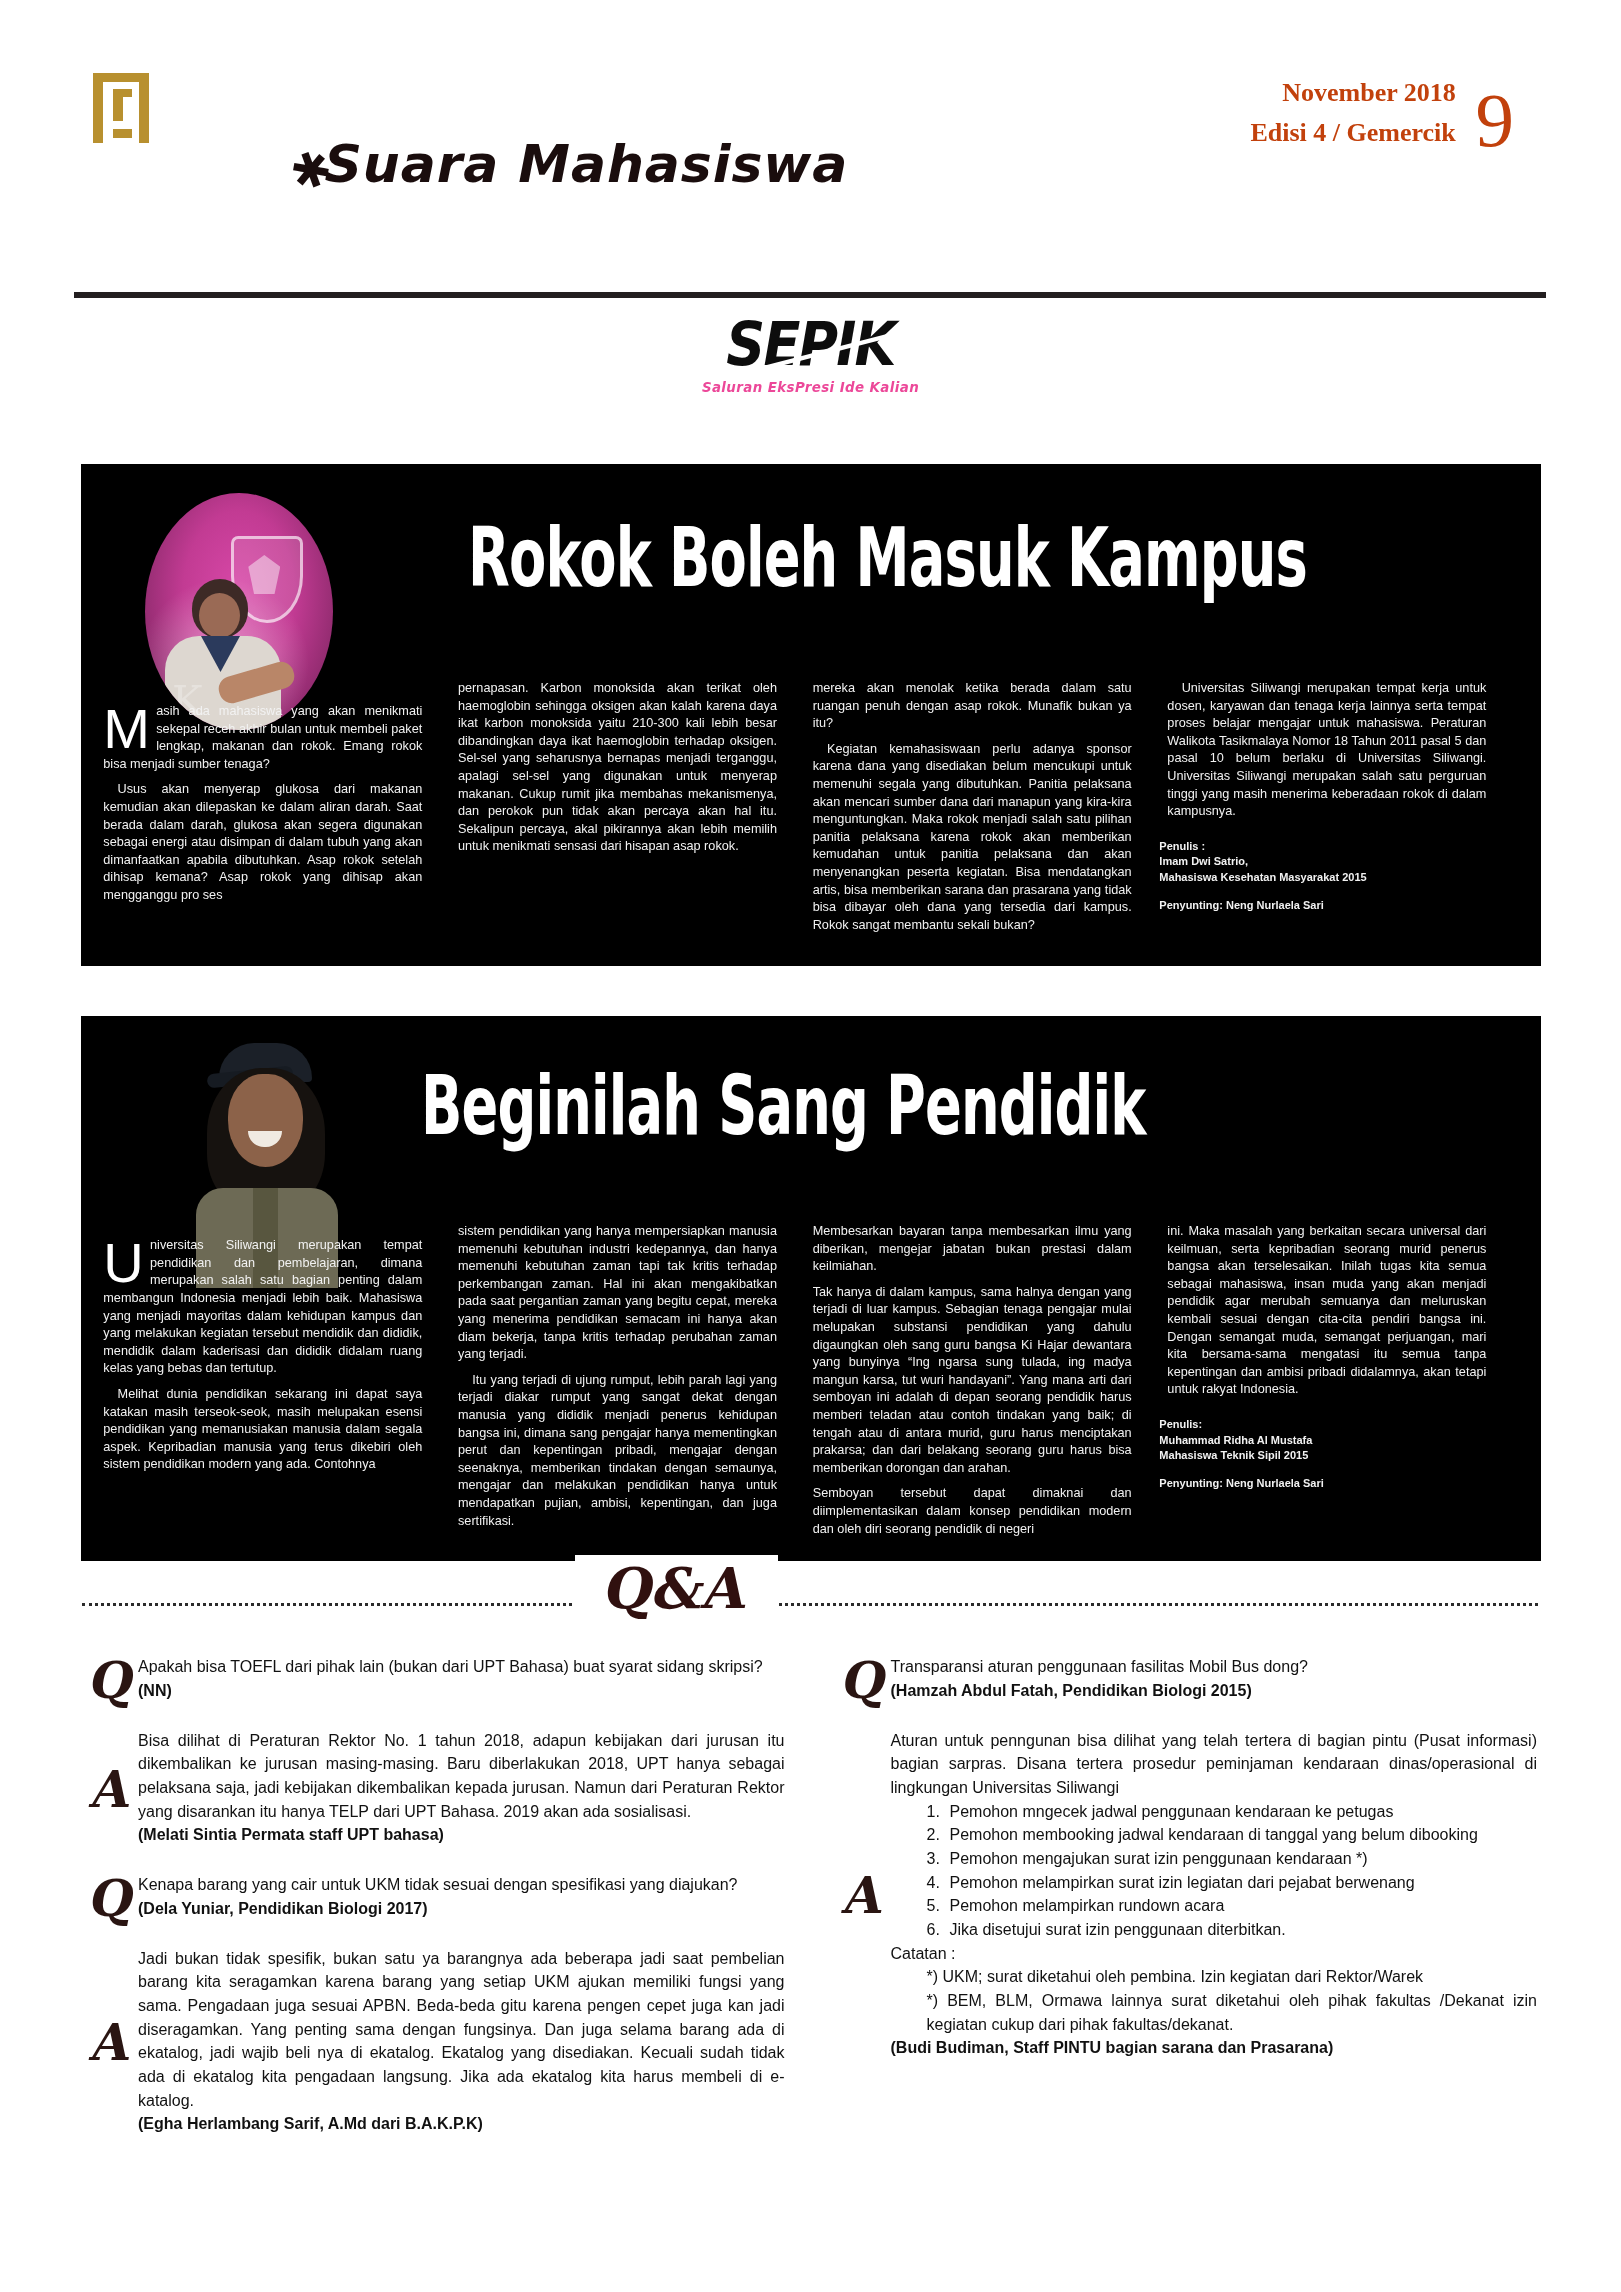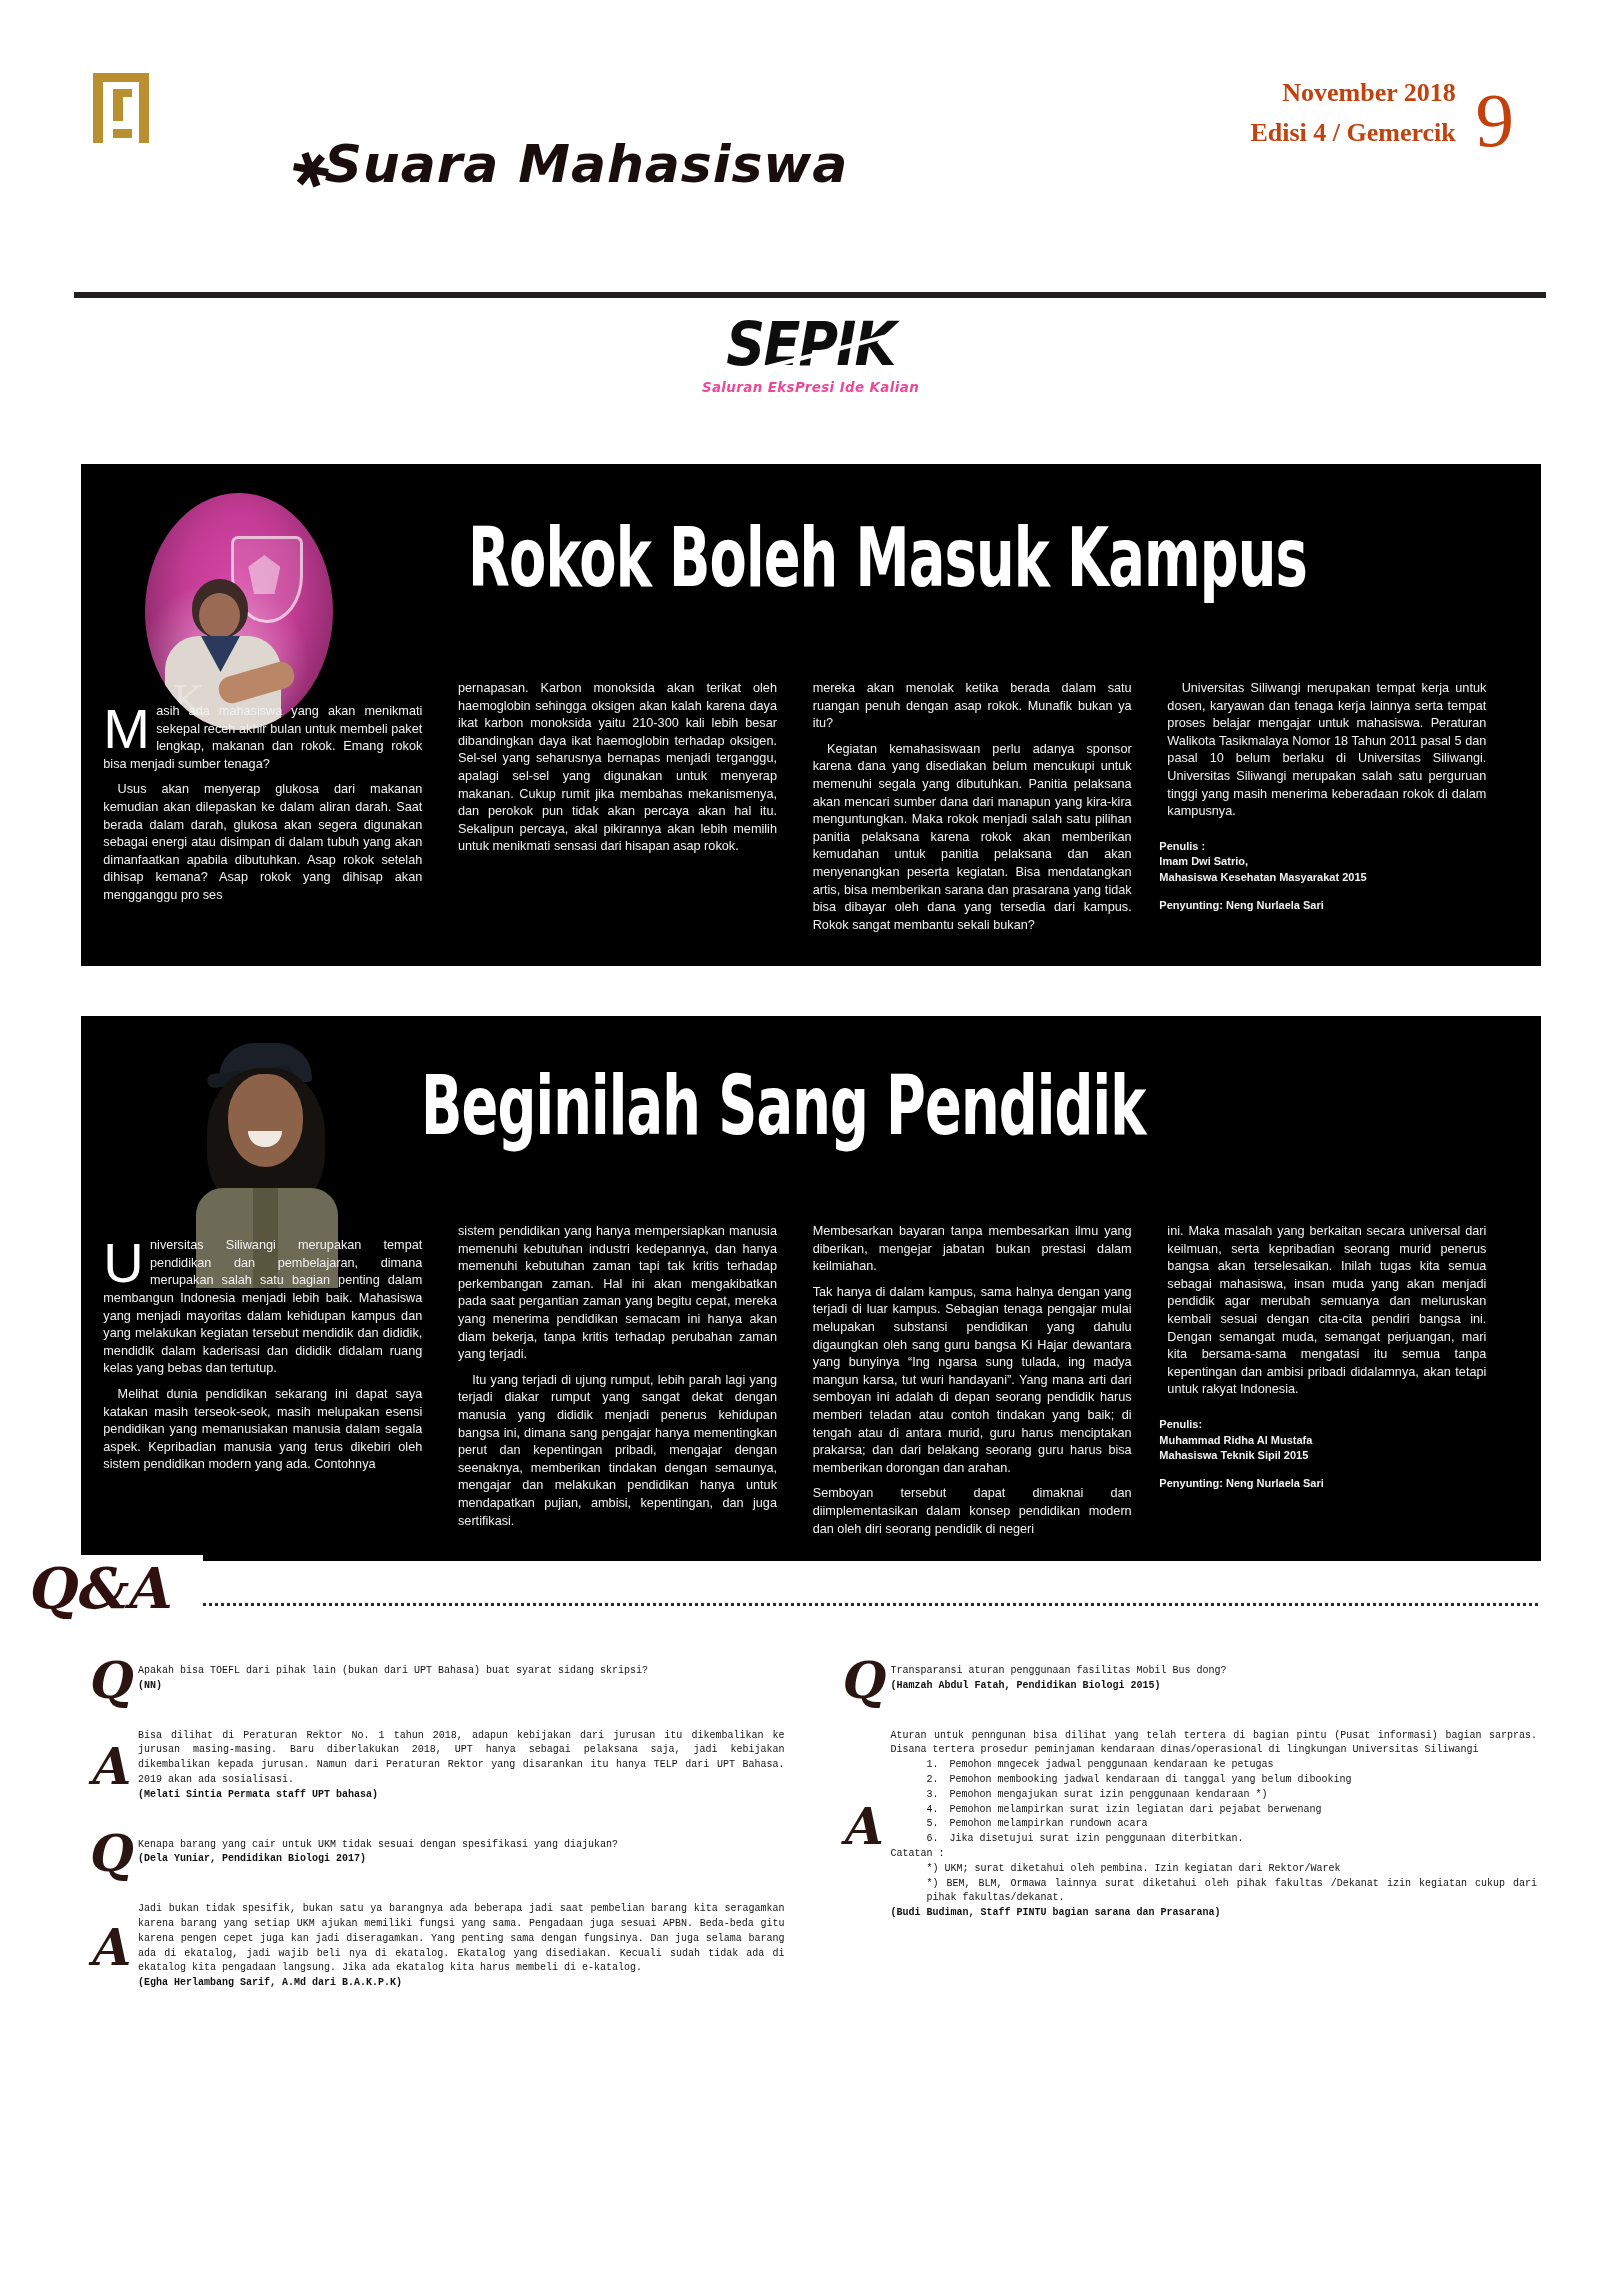--- a/index.html
+++ b/index.html
@@ -351,21 +351,21 @@
     left: 82px;
     width: 1456px;
     height: 3.6px;
     border-top: 3.6px dotted #2b2b2b;
   }
   .qa-title {
     position: absolute;
     top: 1555px;
     left: 0;
     width: 1353px;
-    text-align: left;
+    text-align: center;
   }
   .qa-title span {
     display: inline-block;
     background: #fff;
     padding: 0 30px;
     font-family: "DejaVu Serif", serif;
     font-style: italic;
     font-weight: bold;
     font-size: 56px;
     color: #30100f;
@@ -394,25 +394,24 @@
     font-style: italic;
     font-weight: bold;
     font-size: 50px;
     color: #2a1512;
     text-align: center;
     line-height: 1;
     padding-top: 3.6px;
   }
   .qa-body {
     flex: 1;
-    font-size: 10px;
+    font-size: 16px;
     line-height: 1.48;
     text-align: justify;
     color: #111;
-    font-family: Liberation Mono, monospace;
   }
   .qa-body p { margin: 0; }
   .qa-body .attrib { font-weight: bold; }
   .qa-list {
     margin: 0;
     padding-left: 36px;
     list-style: none;
     counter-reset: steplist;
   }
   .qa-list li {

